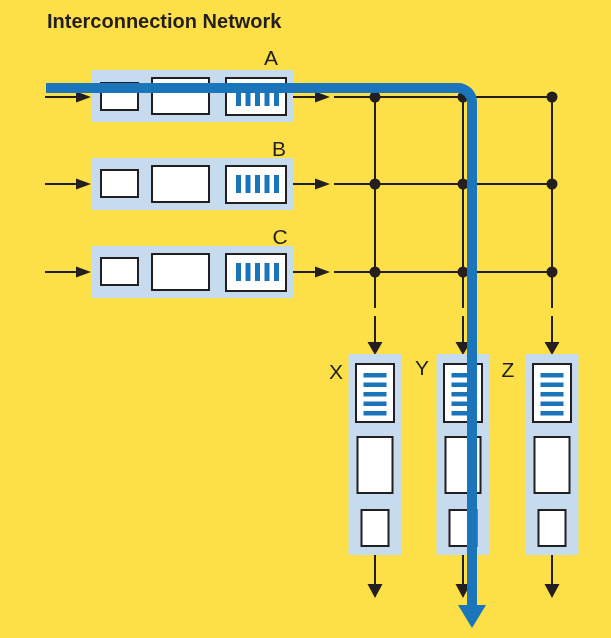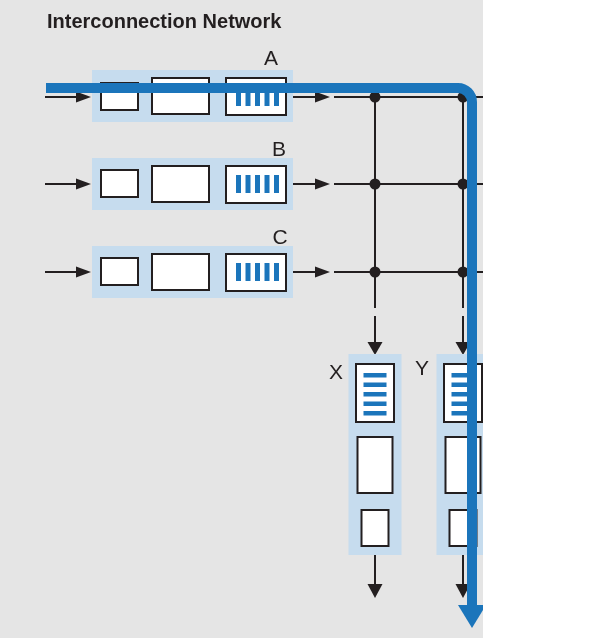--- a/index.html
+++ b/index.html
@@ -1,17 +1,17 @@
 <!DOCTYPE html>
 <html style="--ink: #231F20; --accent: #1B75BB; --band: #C6DCEE;"><head>
 <meta charset="utf-8">
 <style>
   :root { --ink:#231F20; --accent:#1B75BB; --band:#C6DCEE; }
   html,body { margin:0; padding:0; background:#fff; }
-  .stage { position:relative; width:483px; height:638px; background:#e5e5e5; overflow:hidden; }
+  .stage { position:relative; width:611px; height:638px; background:#fde047; overflow:hidden; }
   svg { display:block; }
   text { font-family:"Liberation Sans", sans-serif; fill:var(--ink); }
   .title-text { font-size:20px; font-weight:bold; }
   .port-label { font-size:21px; text-anchor:middle; }
   .band { fill:var(--band); }
   .box  { fill:#ffffff; stroke:var(--ink); stroke-width:2; }
   .wire { stroke:var(--ink); stroke-width:2; fill:none; }
   .dot  { fill:var(--ink); }
   .head { fill:var(--ink); stroke:none; }
   .bar  { fill:var(--accent); }

